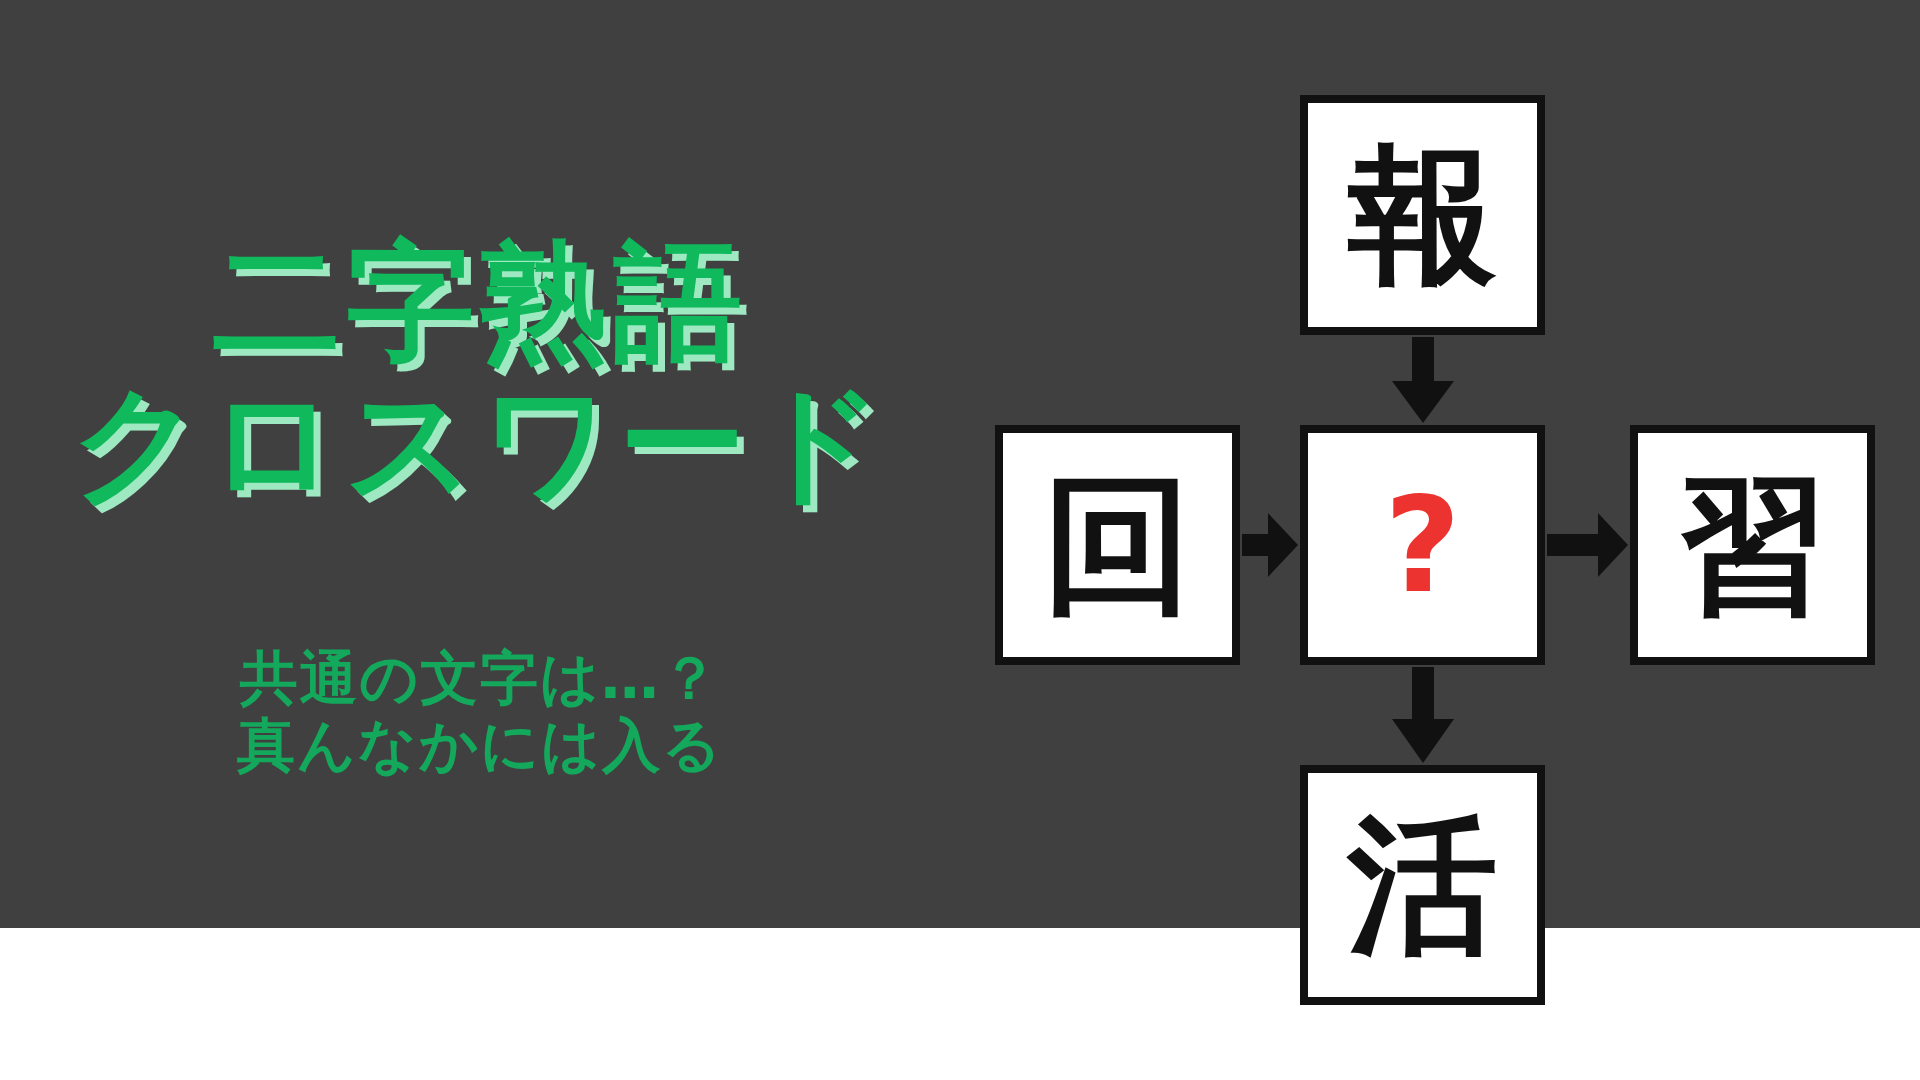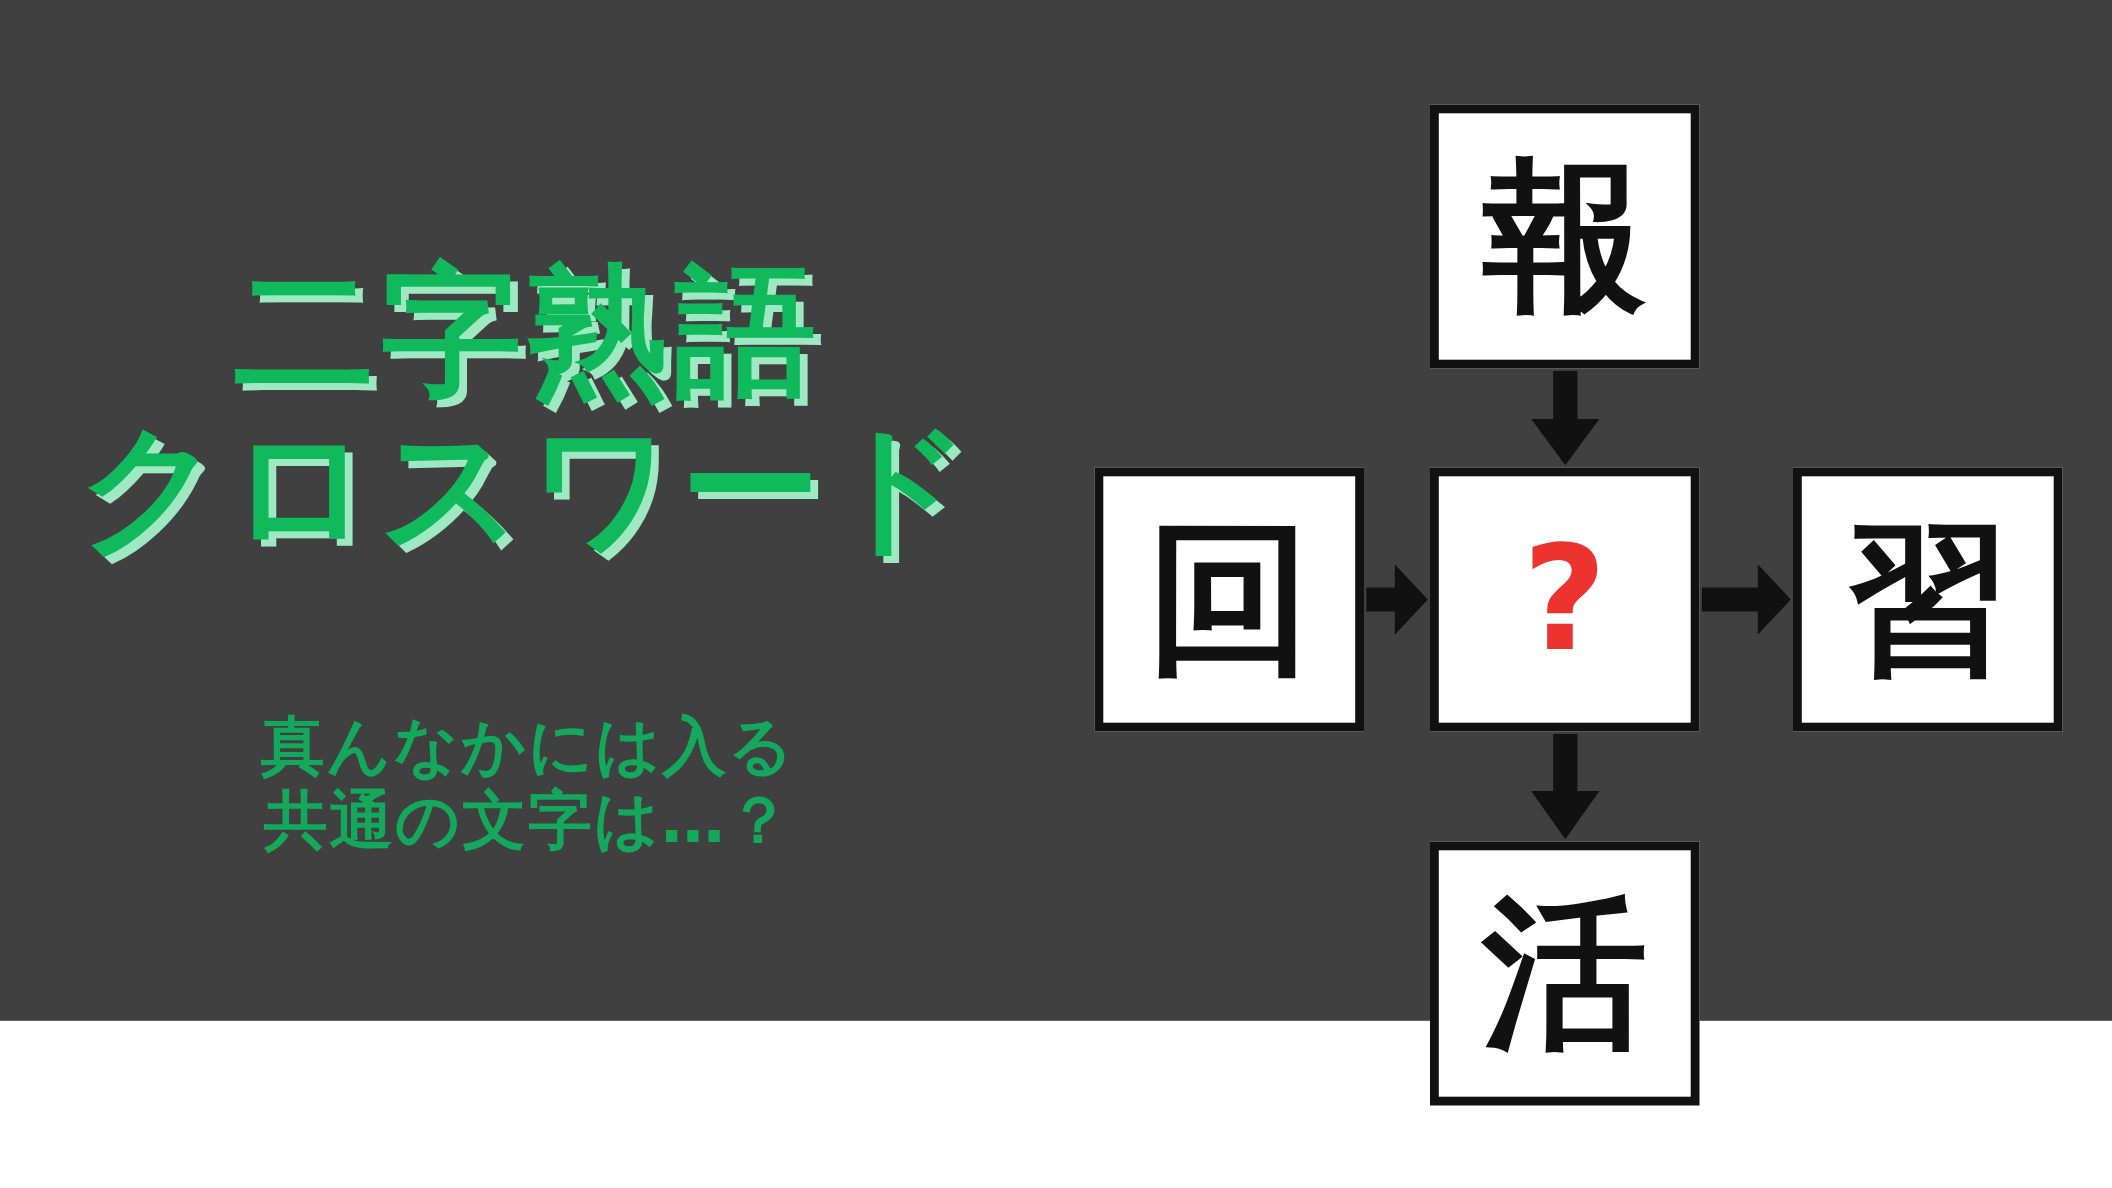--- a/index.html
+++ b/index.html
@@ -110,22 +110,22 @@
 <body>
 
 <div id="stage">
 
   <div class="title-block">
     <div class="title-line title-line-1">二字熟語</div>
     <div class="title-line title-line-2">クロスワード</div>
   </div>
 
   <div class="subtitle-block">
+    <div class="subtitle-line">共通の文字は…？</div>
     <div class="subtitle-line">真んなかには入る</div>
-    <div class="subtitle-line">共通の文字は…？</div>
   </div>
 
   <div class="puzzle">
 
     <div class="cell cell-top">
       <span class="cell-glyph">報</span>
     </div>
 
     <div class="cell cell-left">
       <span class="cell-glyph">回</span>

